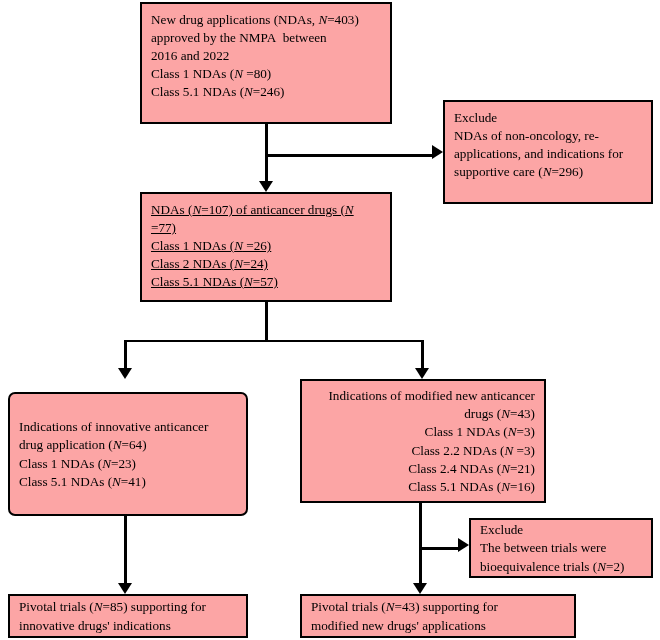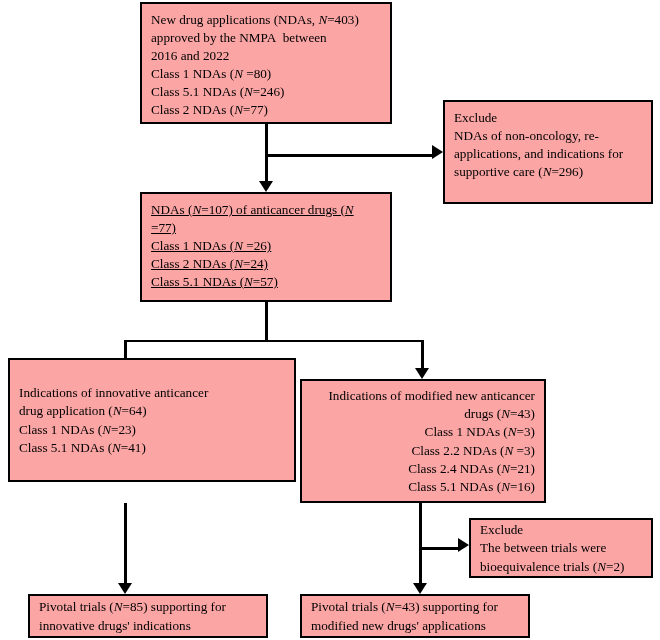--- a/index.html
+++ b/index.html
@@ -73,39 +73,38 @@
 <body>
 
 <div id="flowchart">
 
   <div class="box" style="left:140px; top:2px; width:252px; height:122px;">
     <div class="ln">New drug applications (NDAs, <span class="ital">N</span>=403)</div>
     <div class="ln">approved by the NMPA&nbsp; between</div>
     <div class="ln">2016 and 2022</div>
     <div class="ln">Class 1 NDAs (<span class="ital">N</span> =80)</div>
     <div class="ln">Class 5.1 NDAs (<span class="ital">N</span>=246)</div>
-    <div class="ln">Class 2 NDAs (<span class="ital">N</span>=77)</div>
   </div>
 
   <div class="box" style="left:443px; top:100px; width:210px; height:104px;">
     <div class="ln">Exclude</div>
     <div class="ln">NDAs of non-oncology, re-</div>
     <div class="ln">applications, and indications for</div>
     <div class="ln">supportive care (<span class="ital">N</span>=296)</div>
   </div>
 
   <div class="box" style="left:140px; top:192px; width:252px; height:110px;text-decoration:underline;">
     <div class="ln">NDAs (<span class="ital">N</span>=107) of anticancer drugs (<span class="ital">N</span></div>
     <div class="ln">=77)</div>
     <div class="ln">Class 1 NDAs (<span class="ital">N</span> =26)</div>
     <div class="ln">Class 2 NDAs (<span class="ital">N</span>=24)</div>
     <div class="ln">Class 5.1 NDAs (<span class="ital">N</span>=57)</div>
   </div>
 
-  <div class="box vcenter" style="left:8px; top:358px; width:288px; height:124px;">
+  <div class="box vcenter" style="left:8px; top:392px; width:240px; height:124px;border-radius:7px;">
     <div class="ln">Indications of innovative anticancer</div>
     <div class="ln">drug application (<span class="ital">N</span>=64)</div>
     <div class="ln">Class 1 NDAs (<span class="ital">N</span>=23)</div>
     <div class="ln">Class 5.1 NDAs (<span class="ital">N</span>=41)</div>
   </div>
 
   <div class="box vcenter" style="left:300px; top:379px; width:246px; height:124px;align-items:flex-end;">
     <div class="ln">Indications of modified new anticancer</div>
     <div class="ln">drugs (<span class="ital">N</span>=43)</div>
     <div class="ln">Class 1 NDAs (<span class="ital">N</span>=3)</div>
@@ -113,26 +112,26 @@
     <div class="ln">Class 2.4 NDAs (<span class="ital">N</span>=21)</div>
     <div class="ln">Class 5.1 NDAs (<span class="ital">N</span>=16)</div>
   </div>
 
   <div class="box vcenter" style="left:469px; top:518px; width:184px; height:60px;">
     <div class="ln">Exclude</div>
     <div class="ln">The between trials were</div>
     <div class="ln">bioequivalence trials (<span class="ital">N</span>=2)</div>
   </div>
 
-  <div class="box vcenter" style="left:8px; top:594px; width:240px; height:44px;margin-left:20px;">
+  <div class="box vcenter" style="left:8px; top:594px; width:240px; height:44px;">
     <div class="ln">Pivotal trials (<span class="ital">N</span>=85) supporting for</div>
     <div class="ln">innovative drugs' indications</div>
   </div>
 
-  <div class="box vcenter" style="left:300px; top:594px; width:230px; height:44px;">
+  <div class="box vcenter" style="left:300px; top:594px; width:276px; height:44px;">
     <div class="ln">Pivotal trials (<span class="ital">N</span>=43) supporting for</div>
     <div class="ln">modified new drugs' applications</div>
   </div>
 
   <div class="vline" style="left:265px; top:124px; height:58px;"></div>
   <div class="arrow-down" style="left:258.5px; top:181px;"></div>
 
   <div class="hline" style="left:265px; top:154px; width:168px;"></div>
   <div class="arrow-right" style="left:432px; top:144.5px;"></div>
 

